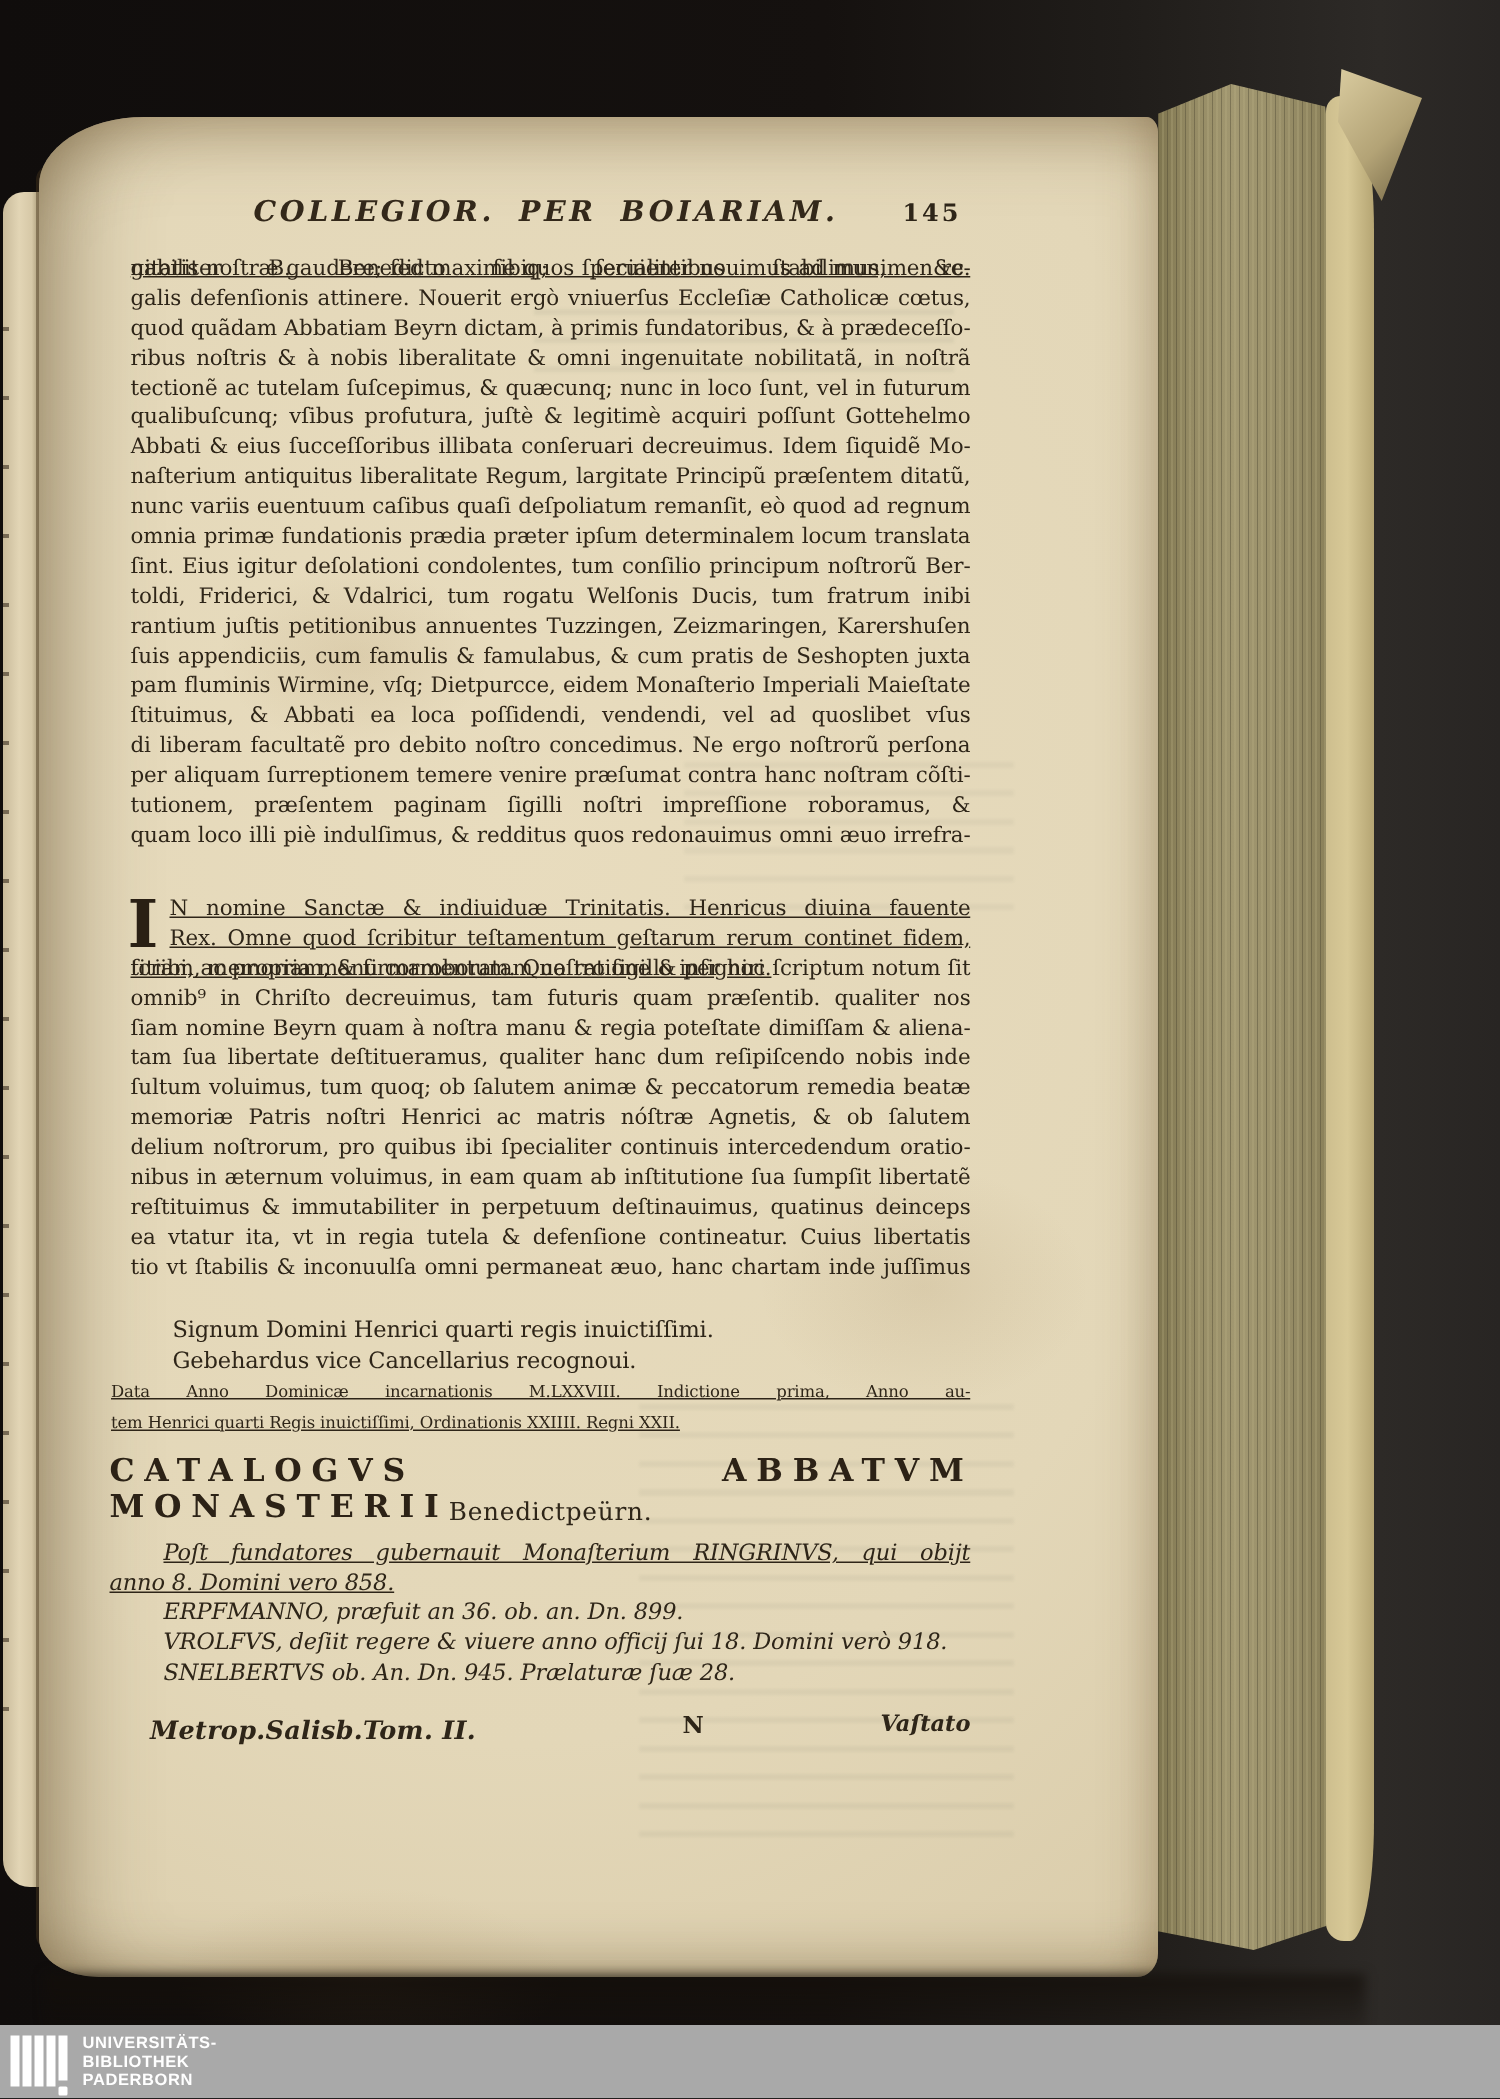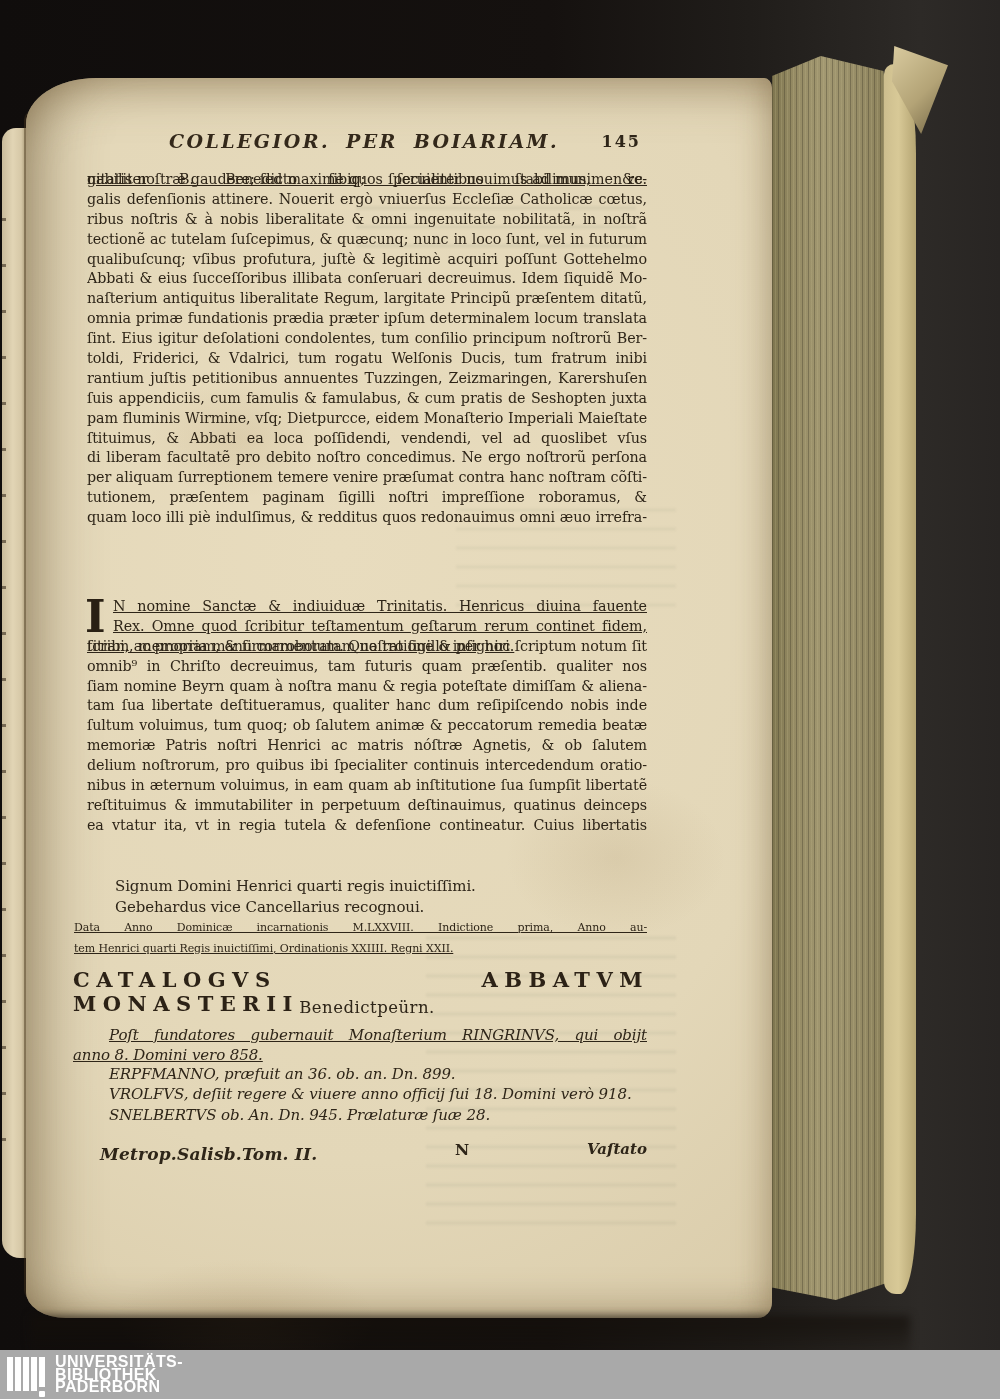--- a/index.html
+++ b/index.html
@@ -92,21 +92,21 @@
   .foot-catch{right:0;top:0;font-style:italic;font-weight:bold;font-size:15px;}
 
   
   .bar{left:0;top:1350px;width:1000px;height:49px;background:#a9a9a9;font-family:"Liberation Sans",sans-serif;}
   .pipes{left:7px;top:7px;width:46px;height:40px;}
   .pipes i{position:absolute;top:0;width:5.5px;height:34px;background:#fff;}
   .pipes i:nth-child(1){left:0;}.pipes i:nth-child(2){left:8px;}
   .pipes i:nth-child(3){left:16px;}.pipes i:nth-child(4){left:24px;}
   .pipes i:nth-child(5){left:32px;height:30px;}
   .pipes b{position:absolute;left:32px;top:34px;width:5.5px;height:5.5px;background:#fff;border-radius:1px;}
-  .bar-text{left:55px;top:6px;color:#fff;font-size:16px;font-weight:bold;letter-spacing:.4px;}
+  .bar-text{left:55px;top:6px;color:#fff;font-size:11px;font-weight:bold;letter-spacing:.4px;}
   .bar-text span{position:static;display:block;line-height:12.6px;}
 </style>
 </head>
 <body>
 
 <div class="stage">
 
   <div class="facing-strip">
     <span class="facing-marks"></span>
   </div>
@@ -125,25 +125,27 @@
       <div class="hdr-row">
         <span class="hdr-title">COLLEGIOR. PER BOIARIAM.</span>
         <span class="hdr-num">145</span>
       </div>
 
       <div class="block p1 just">
         <div>
 
         <span class="line just">nitatis noſtræ gaudere; ſed maxime quos ſpecialiter nouimus ad munimen re-</span>
             <span class="line just">galis defenſionis attinere.  Nouerit ergò vniuerſus Eccleſiæ Catholicæ cœtus,</span>
+            <span class="line just">quod quãdam Abbatiam Beyrn dictam, à primis fundatoribus, &amp; à prædeceſſo-</span>
             <span class="line just">ribus noſtris &amp; à nobis liberalitate &amp; omni ingenuitate nobilitatã, in noſtrã pro-</span>
             <span class="line just">tectionẽ ac tutelam ſuſcepimus, &amp; quæcunq; nunc in loco ſunt, vel in futurum</span>
             <span class="line just">qualibuſcunq; vſibus profutura, juſtè &amp; legitimè acquiri poſſunt Gottehelmo</span>
             <span class="line just">Abbati &amp; eius ſucceſſoribus illibata conſeruari decreuimus.  Idem ſiquidẽ Mo-</span>
             <span class="line just">naſterium antiquitus liberalitate Regum, largitate Principũ præſentem ditatũ,</span>
+            <span class="line just">nunc variis euentuum caſibus quaſi deſpoliatum remanſit, eò quod ad regnum</span>
             <span class="line just">omnia primæ fundationis prædia præter ipſum determinalem locum translata</span>
             <span class="line just">ſint. Eius igitur deſolationi condolentes, tum conſilio principum noſtrorũ Ber-</span>
             <span class="line just">toldi, Friderici, &amp; Vdalrici, tum rogatu Welſonis Ducis, tum fratrum inibi commo-</span>
             <span class="line just">rantium juſtis petitionibus annuentes Tuzzingen, Zeizmaringen, Karershuſen cũ</span>
             <span class="line just">ſuis appendiciis, cum famulis &amp; famulabus, &amp; cum pratis de Seshopten juxta ri-</span>
             <span class="line just">pam fluminis Wirmine, vſq; Dietpurcce, eidem Monaſterio Imperiali Maieſtate re-</span>
             <span class="line just">ſtituimus, &amp; Abbati ea loca poſſidendi, vendendi, vel ad quoslibet vſus inflectẽ-</span>
             <span class="line just">di liberam facultatẽ pro debito noſtro concedimus.  Ne ergo noſtrorũ perſona</span>
             <span class="line just">per aliquam ſurreptionem temere venire præſumat contra hanc noſtram cõſti-</span>
             <span class="line just">tutionem, præſentem paginam ſigilli noſtri impreſſione roboramus, &amp; libertatẽ</span>
@@ -161,20 +163,21 @@
         <span class="line just">titiam, memoriam, &amp; firmamentum. Qua ratione &amp; per hoc ſcriptum notum ſit</span>
             <span class="line just">omnib⁹ in Chriſto decreuimus, tam futuris quam præſentib. qualiter nos Eccle-</span>
             <span class="line just">ſiam nomine Beyrn quam à noſtra manu &amp; regia poteſtate dimiſſam &amp; aliena-</span>
             <span class="line just">tam ſua libertate deſtitueramus, qualiter hanc dum reſipiſcendo nobis inde cõ-</span>
             <span class="line just">ſultum voluimus, tum quoq; ob ſalutem animæ &amp; peccatorum remedia beatæ</span>
             <span class="line just">memoriæ Patris noſtri Henrici ac matris nóſtræ Agnetis, &amp; ob ſalutem duorum fi-</span>
             <span class="line just">delium noſtrorum, pro quibus ibi ſpecialiter continuis intercedendum oratio-</span>
             <span class="line just">nibus in æternum voluimus, in eam quam ab inſtitutione ſua ſumpſit libertatẽ</span>
             <span class="line just">reſtituimus &amp; immutabiliter in perpetuum deſtinauimus, quatinus deinceps</span>
             <span class="line just">ea vtatur ita, vt in regia tutela &amp; defenſione contineatur. Cuius libertatis reſtitu-</span>
+            <span class="line just">tio vt ſtabilis &amp; inconuulſa omni permaneat æuo, hanc chartam inde juſſimus</span>
           </div>
         <span class="line">ſcribi, ac propria manu corroboratam noſtro ſigillo inſigniri.</span>
       </div>
 
       <div class="block signum">
         <div>
 
         <span class="line">Signum Domini Henrici quarti regis inuictiſſimi.</span>
             <span class="line">Gebehardus vice Cancellarius recognoui.</span>
           </div>

